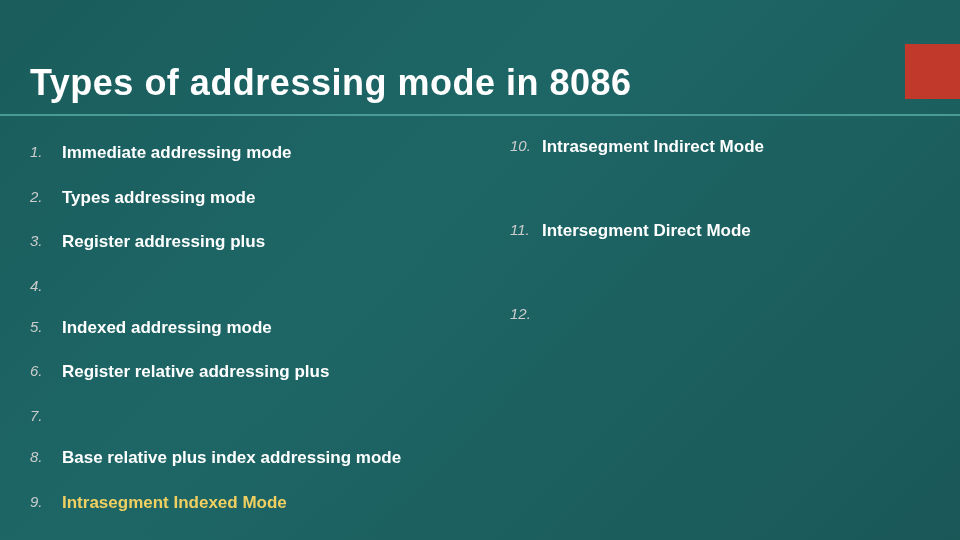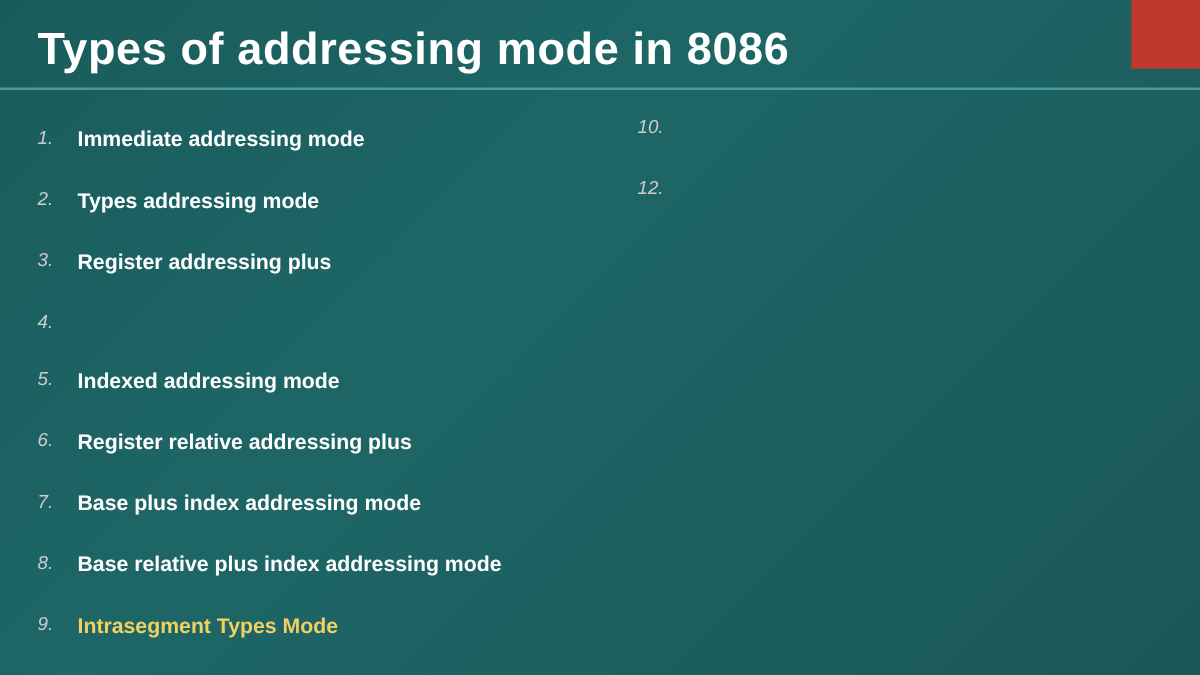--- a/index.html
+++ b/index.html
@@ -18,20 +18,21 @@
       background: linear-gradient(135deg, #1a5c5c 0%, #1e6666 40%, #1a5858 100%);
       position: relative;
       display: flex;
       flex-direction: column;
     }
 
     .header {
       padding: 18px 30px 10px 30px;
       border-bottom: 2px solid #4a9a9a;
       position: relative;
+      margin-top: 44px;
     }
 
     .title {
       font-size: 36px;
       font-weight: bold;
       color: #ffffff;
       letter-spacing: 0.5px;
     }
 
     .red-block {
@@ -57,20 +58,21 @@
       flex-direction: column;
       justify-content: space-around;
     }
 
     .right-column {
       flex: 1;
       padding: 5px 30px;
       display: flex;
       flex-direction: column;
       justify-content: flex-start;
+      gap: 32px;
     }
 
     .list-item {
       display: flex;
       align-items: flex-start;
       padding: 6px 0;
     }
 
     .item-number {
       font-size: 15px;
@@ -122,33 +124,37 @@
         <div class="list-item">
           <span class="item-number">5.</span>
           <span class="item-text">Indexed addressing mode</span>
         </div>
         <div class="list-item">
           <span class="item-number">6.</span>
           <span class="item-text">Register relative addressing plus</span>
         </div>
         <div class="list-item">
           <span class="item-number">7.</span>
-          <span class="item-text">Base plus index addressing mode</span>
         </div>
         <div class="list-item">
           <span class="item-number">8.</span>
           <span class="item-text">Base relative plus index addressing mode</span>
         </div>
         <div class="list-item">
           <span class="item-number">9.</span>
-          <span class="item-text highlight">Intrasegment Types Mode</span>
+          <span class="item-text highlight">Intrasegment Indexed Mode</span>
         </div>
       </div>
     <div class="right-column" id="right-col">
     <div class="list-item">
           <span class="item-number">10.</span>
+          <span class="item-text">Intrasegment Indirect Mode</span>
+        </div>
+        <div class="list-item">
+          <span class="item-number">11.</span>
+          <span class="item-text">Intersegment Direct Mode</span>
         </div>
         <div class="list-item">
           <span class="item-number">12.</span>
         </div>
       </div>
   </div>
 </div>
 
 </body></html>

